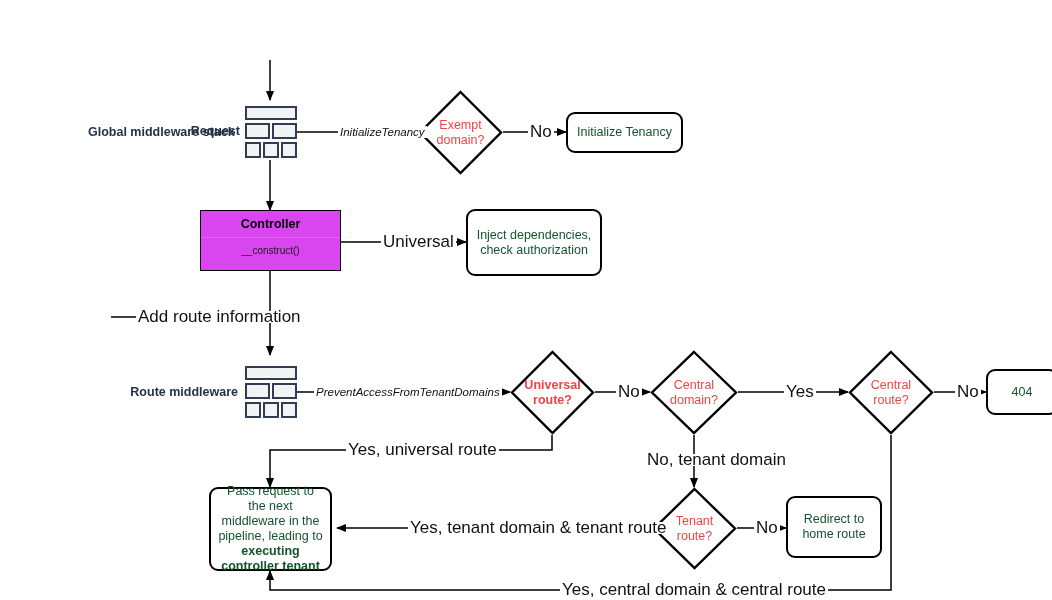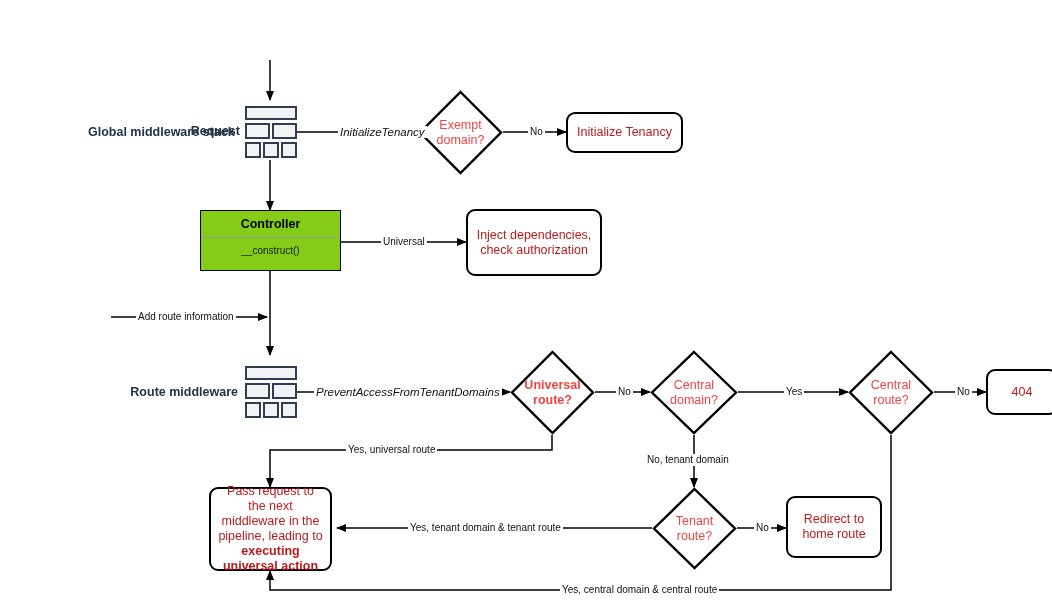--- a/index.html
+++ b/index.html
@@ -5,43 +5,43 @@
   html,body{margin:0;padding:0;background:#ffffff;}
   body{width:1052px;height:600px;overflow:hidden;
        font-family:"Liberation Sans","DejaVu Sans",sans-serif;color:#000;}
   #stage{position:relative;width:1052px;height:600px;}
   svg#wires{position:absolute;left:0;top:0;width:1052px;height:600px;}
 
   .node{position:absolute;box-sizing:border-box;display:flex;align-items:center;
         justify-content:center;text-align:center;background:#fff;}
   .rect{border:1.6px solid #000;}
   .rounded{border:2.2px solid #000;border-radius:9px;}
-  .txt{font-size:12.5px;line-height:15px;color:#b91c1c;}
+  .txt{font-size:12.5px;line-height:15px;color:#14532d;}
   .txt b{font-weight:bold;}
 
   
   .diamond{position:absolute;}
   .diamond .dshape{position:absolute;left:0;top:0;width:100%;height:100%;}
   .diamond .dlabel{position:absolute;left:0;top:0;width:100%;height:100%;
        display:flex;align-items:center;justify-content:center;text-align:center;
        font-size:12.5px;line-height:15px;color:#ef4444;}
 
   
-  .ctrl{position:absolute;box-sizing:border-box;border:1.6px solid #000;background:#84cc16;text-align:right;}
+  .ctrl{position:absolute;box-sizing:border-box;border:1.6px solid #000;background:#d946ef;text-align:right;}
   .ctrl .hd{height:26px;display:flex;align-items:center;justify-content:center;
             font-weight:bold;font-size:12.5px;border-bottom:1.3px solid #9a9a9a;}
   .ctrl .bd{height:25px;display:flex;align-items:center;justify-content:center;
             font-size:10px;color:#1a1a1a;}
 
   
   .sidelabel{position:absolute;font-weight:bold;font-size:12.5px;color:#243447;
              white-space:nowrap;text-align:right;}
 
   
-  .elabel{position:absolute;background:#fff;font-size:10px;color:#111;
+  .elabel{position:absolute;background:#fff;font-size:17px;color:#111;
           white-space:nowrap;padding:0 2px;line-height:12px;}
   .elabel.ital{font-style:italic;font-size:11.5px;}
 
   
   .icon{position:absolute;}
   .mwbox{position:absolute;box-sizing:border-box;border:2.3px solid #2f3c51;background:#f2f3f5;}
   .httpwrap{position:absolute;}
   .httpcircle{position:absolute;width:13px;height:13px;border:2.2px solid #2f3c51;
               border-radius:50%;background:#fff;}
   .httpbar{position:absolute;box-sizing:border-box;border:2.2px solid #2f3c51;background:#fff;
@@ -178,21 +178,21 @@
     <span>404</span>
   </div>
 
   <div class="node rounded txt" style="left:786px;top:496px;width:96px;height:62px;white-space:pre-line;">
     <span>Redirect to
 home route</span>
   </div>
 
   <div class="node rounded txt" style="left:209px;top:487px;width:123px;height:84px;padding:0 6px;">
     <span>
-      <span>Pass request to the next middleware in the pipeline, leading to </span><b>executing universal action</b>
+      <span>Pass request to the next middleware in the pipeline, leading to </span><b>executing controller tenant</b>
     </span>
   </div>
 
   <div class="elabel ital" style="left:316px;top:126px;margin-left:22px;">InitializeTenancy</div>
   <div class="elabel" style="left:528px;top:126px;">No</div>
   <div class="elabel" style="left:381px;top:236px;">Universal</div>
   <div class="elabel" style="left:136px;top:311px;">Add route information</div>
   <div class="elabel ital" style="left:314px;top:386px;">PreventAccessFromTenantDomains</div>
   <div class="elabel" style="left:616px;top:386px;">No</div>
   <div class="elabel" style="left:784px;top:386px;">Yes</div>

